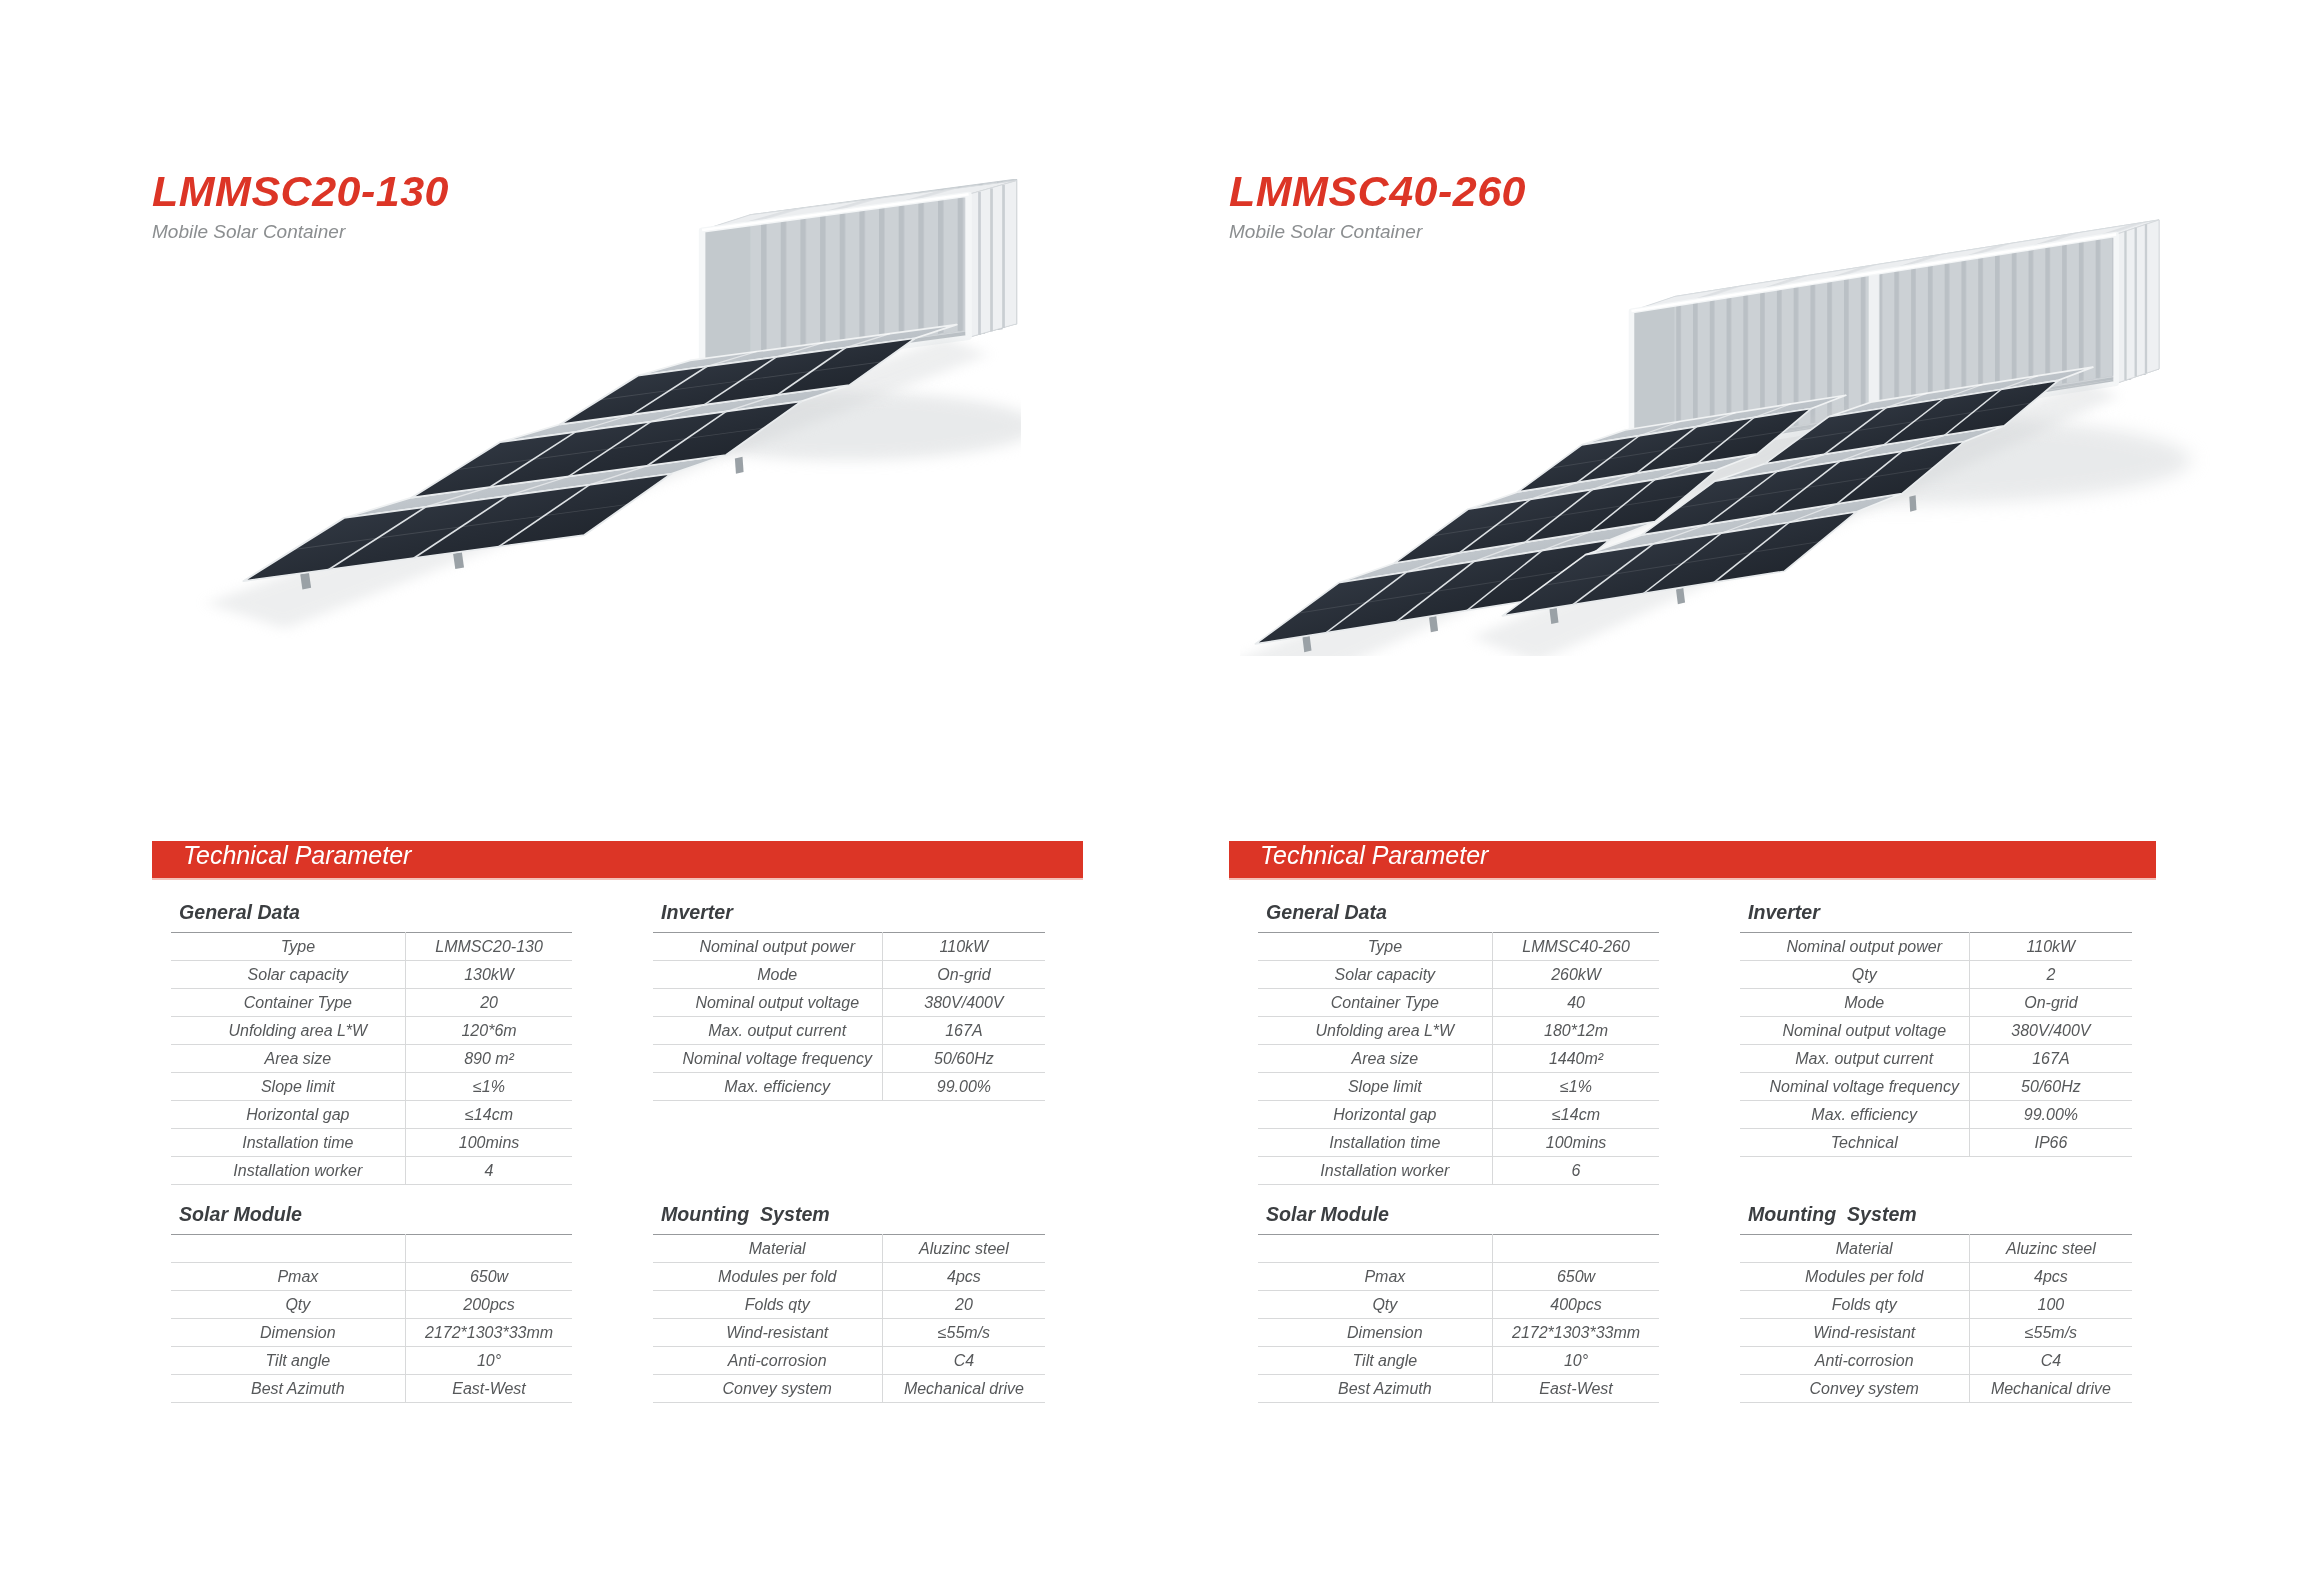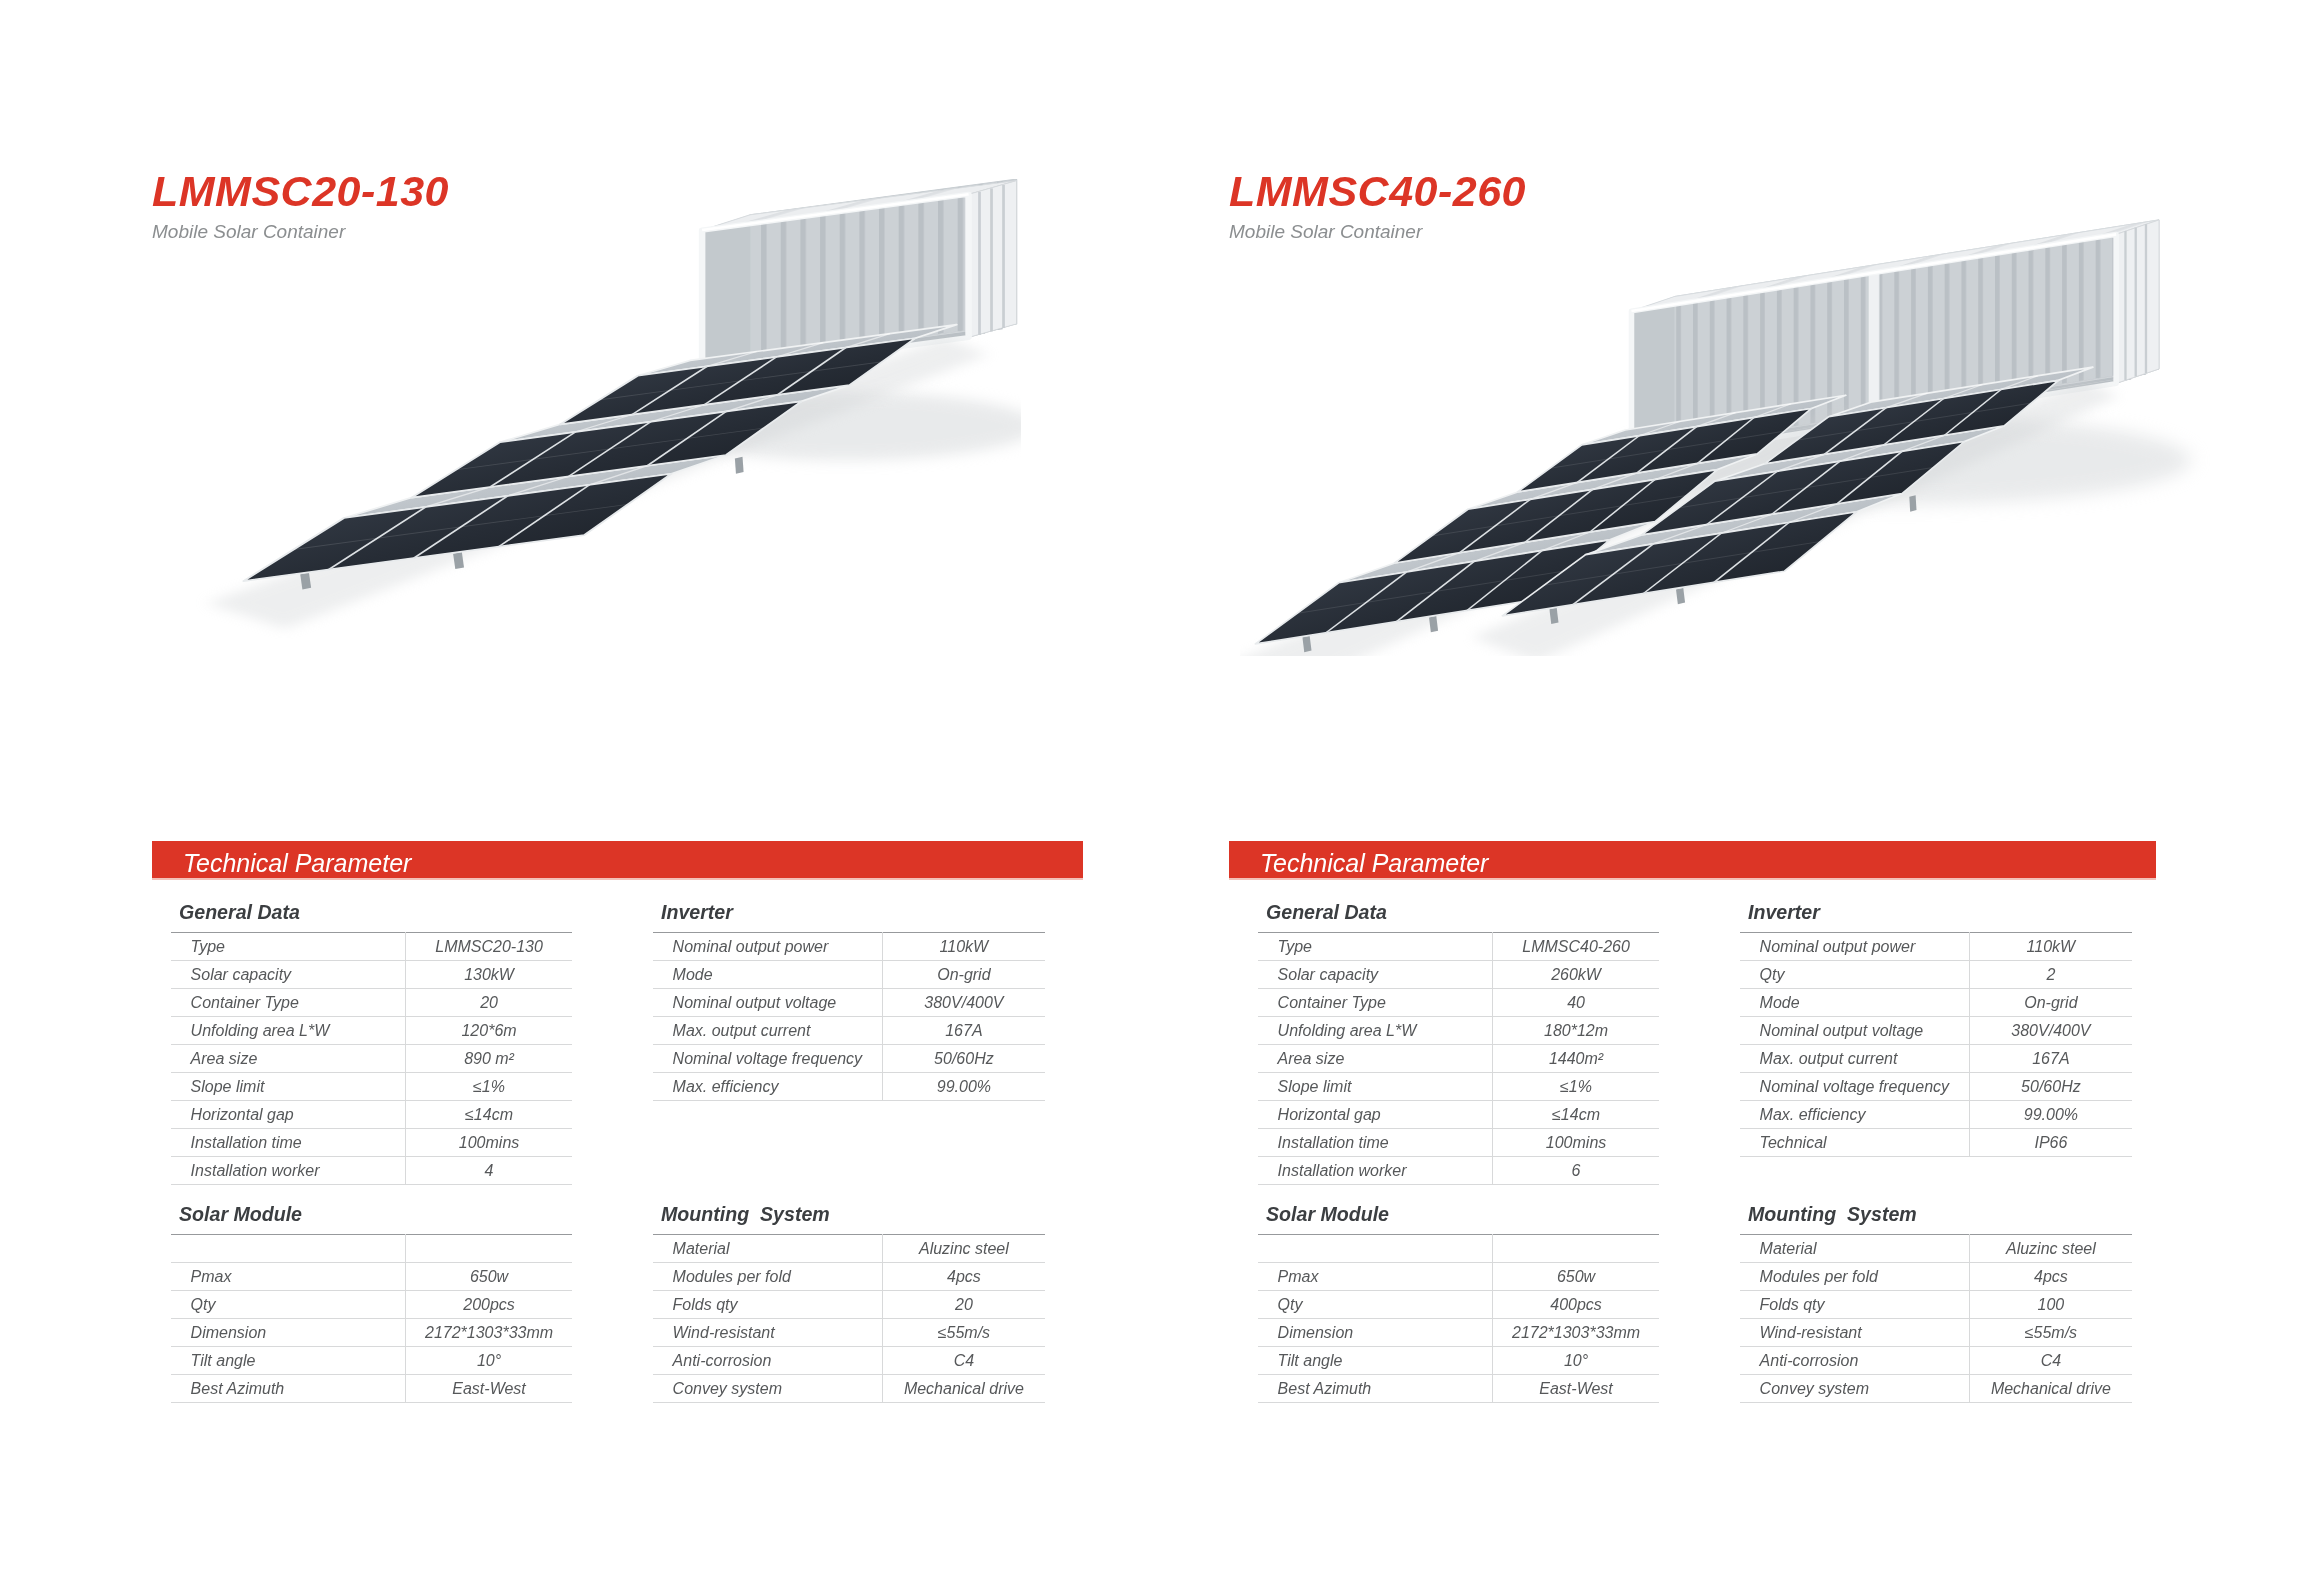--- a/index.html
+++ b/index.html
@@ -4,29 +4,29 @@
 <style>
   html,body{margin:0;padding:0;background:#ffffff;}
   .page{position:relative;width:2314px;height:1570px;background:#ffffff;overflow:hidden;
         font-family:"Liberation Sans","DejaVu Sans",sans-serif;font-style:italic;}
 
   .model-title{position:absolute;font-size:43px;font-weight:700;line-height:1.1;letter-spacing:0.5px;}
   .model-sub{position:absolute;font-size:19px;font-weight:400;color:#8b8e90;line-height:1.15;}
 
   .illustration{position:absolute;}
 
-  .banner{position:absolute;height:39px;box-sizing:border-box;display:flex;align-items:flex-end;
+  .banner{position:absolute;height:39px;box-sizing:border-box;display:flex;align-items:flex-start;
           padding-left:31px;font-size:25px;color:#ffffff;border-bottom:2.8px solid #f3c0b8;}
 
   .spec-section{position:absolute;}
   .spec-section h3{font-size:19.6px;line-height:23px;font-weight:700;color:#3b3e41;margin:8px;white-space:pre;}
   table.spec{width:100%;border-collapse:collapse;border-top:1.9px solid #97999c;border-bottom:0.9px solid #d8d9da;}
   table.spec td{height:27px;font-size:16px;color:#56585a;border-top:0.9px solid #d8d9da;padding:0;}
   table.spec tr:first-child td{border-top:none;}
-  table.spec td.lbl{padding-left:19.6px;width:58.5%;border-right:0.9px solid #d8d9da;}
+  table.spec td.lbl{padding-left:19.6px;width:58.5%;border-right:0.9px solid #d8d9da;text-align:center;}
   table.spec td.val{text-align:center;}
 </style>
 </head>
 <body>
 
 <svg width="0" height="0" style="position:absolute" aria-hidden="true">
   <defs>
     <linearGradient id="pg" x1="0" y1="0" x2="1" y2="1">
       <stop offset="0" stop-color="#3c4450"></stop>
         <stop offset="0.55" stop-color="#262c35"></stop>

